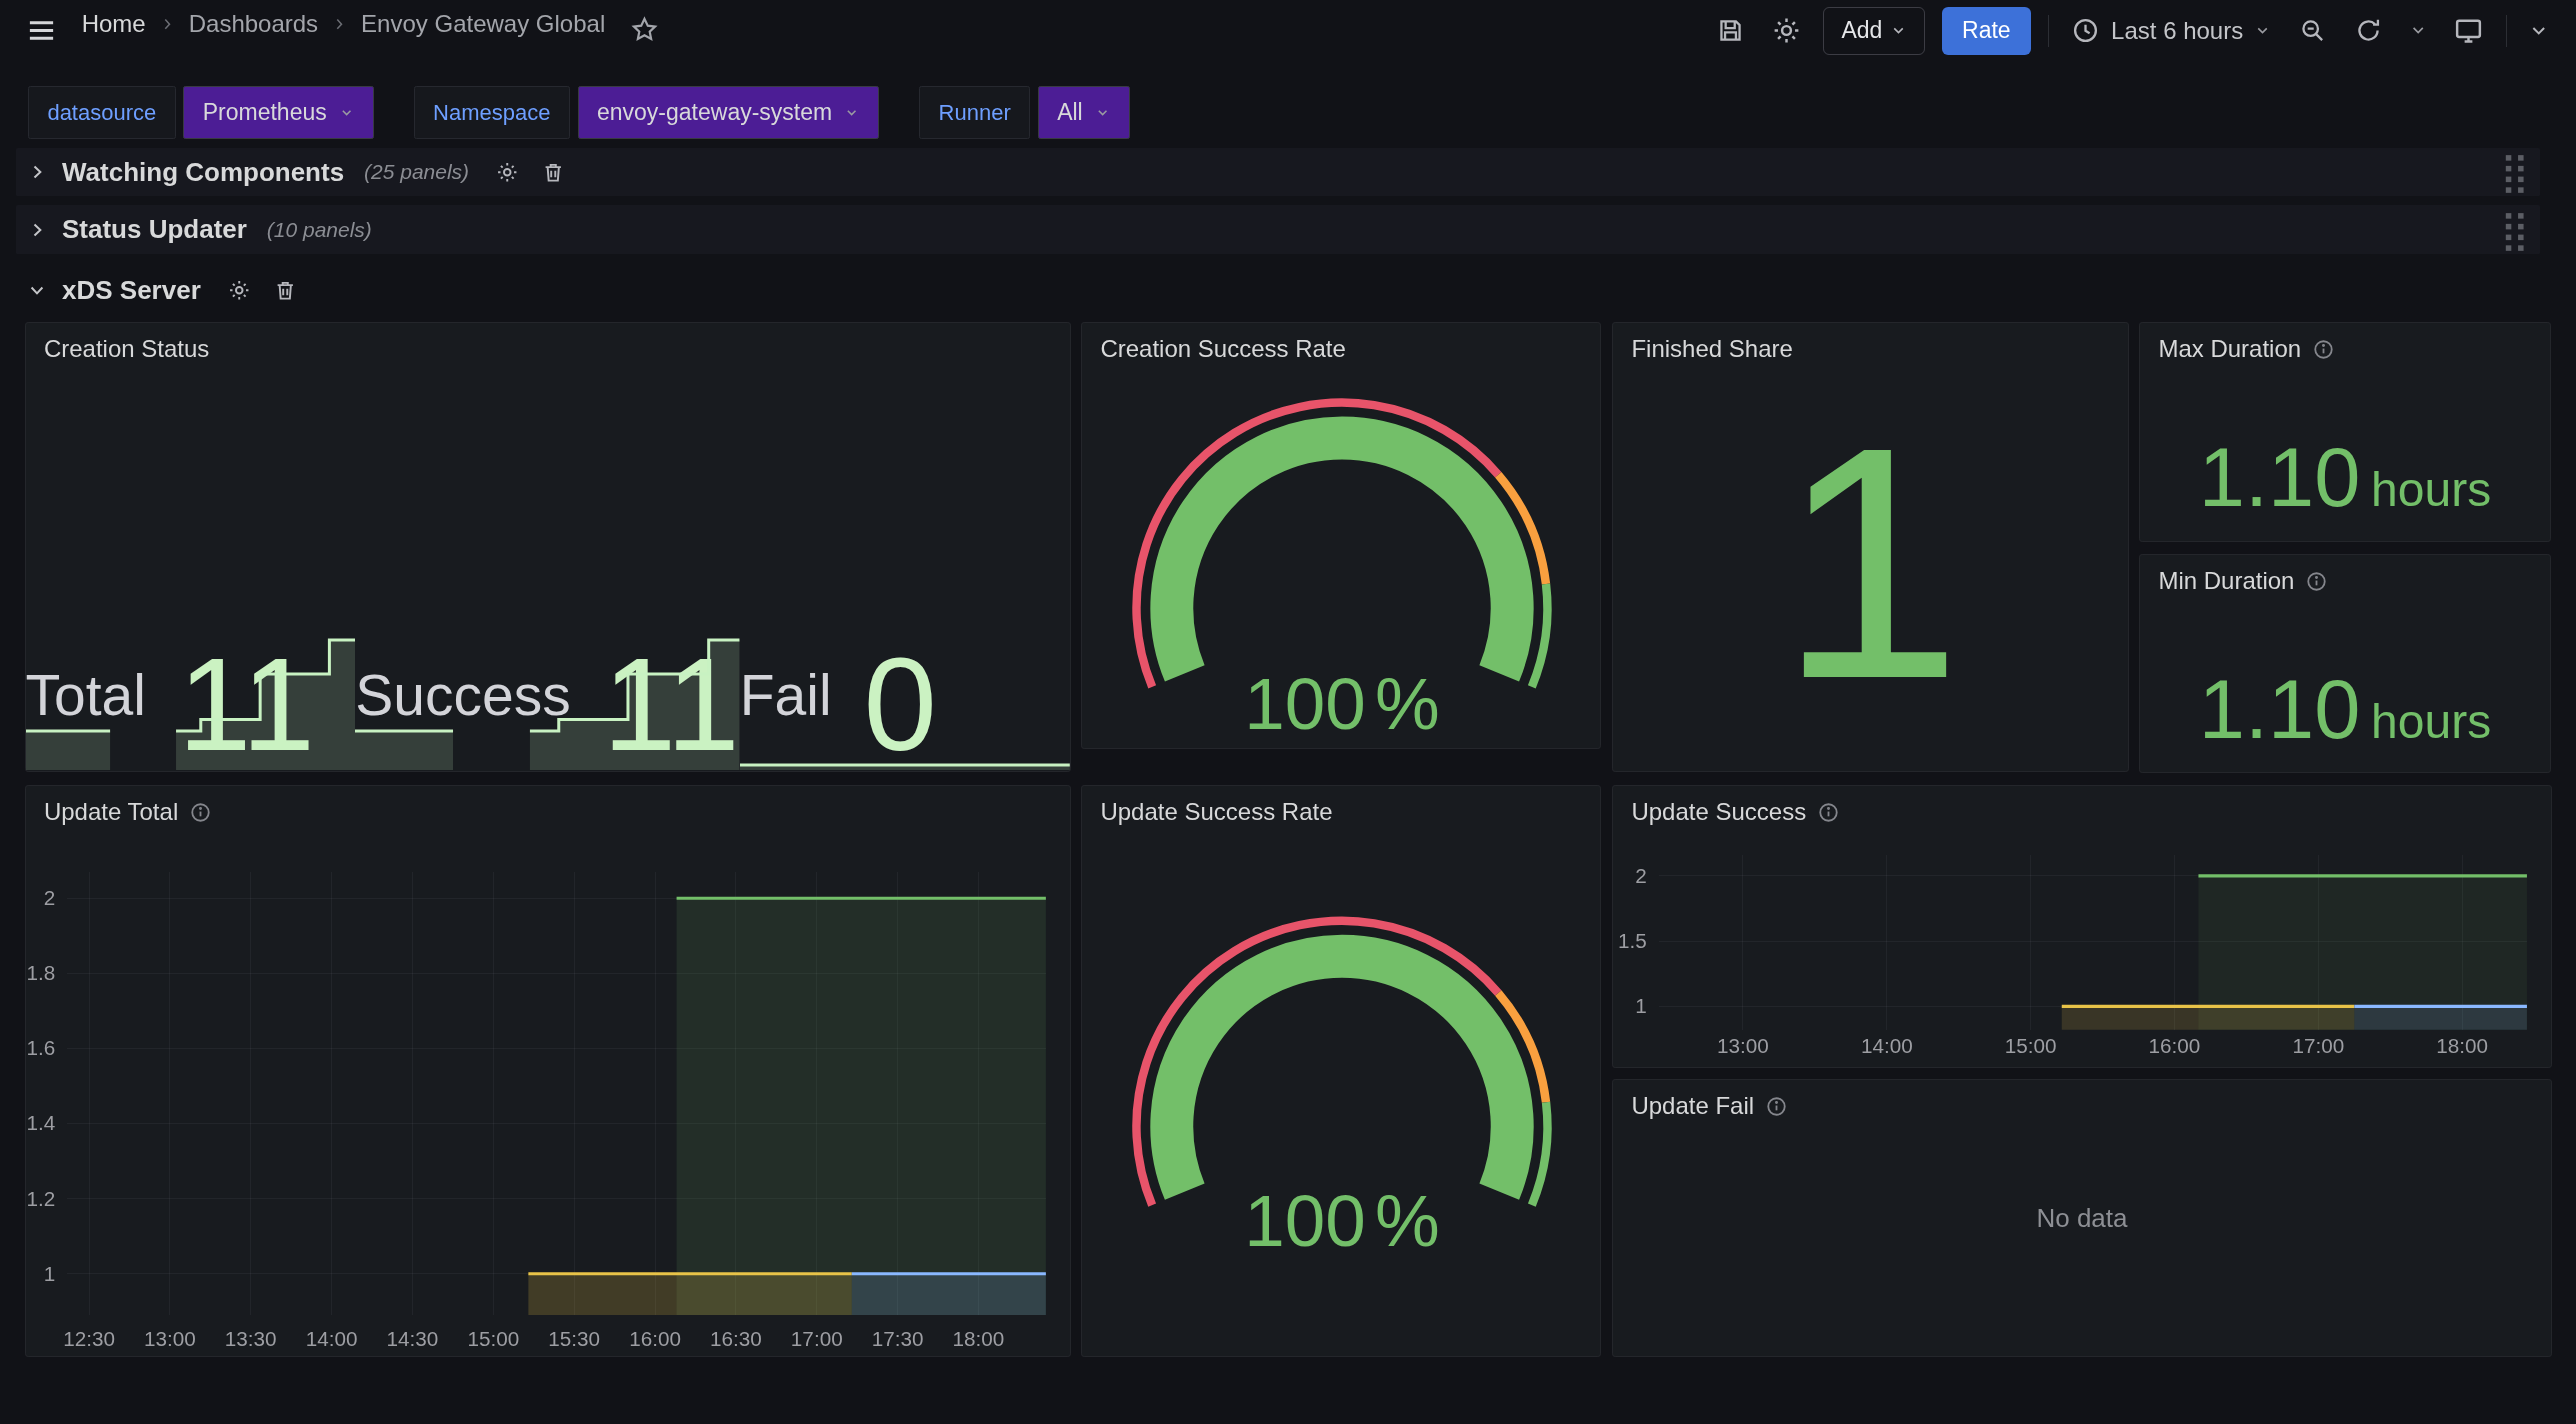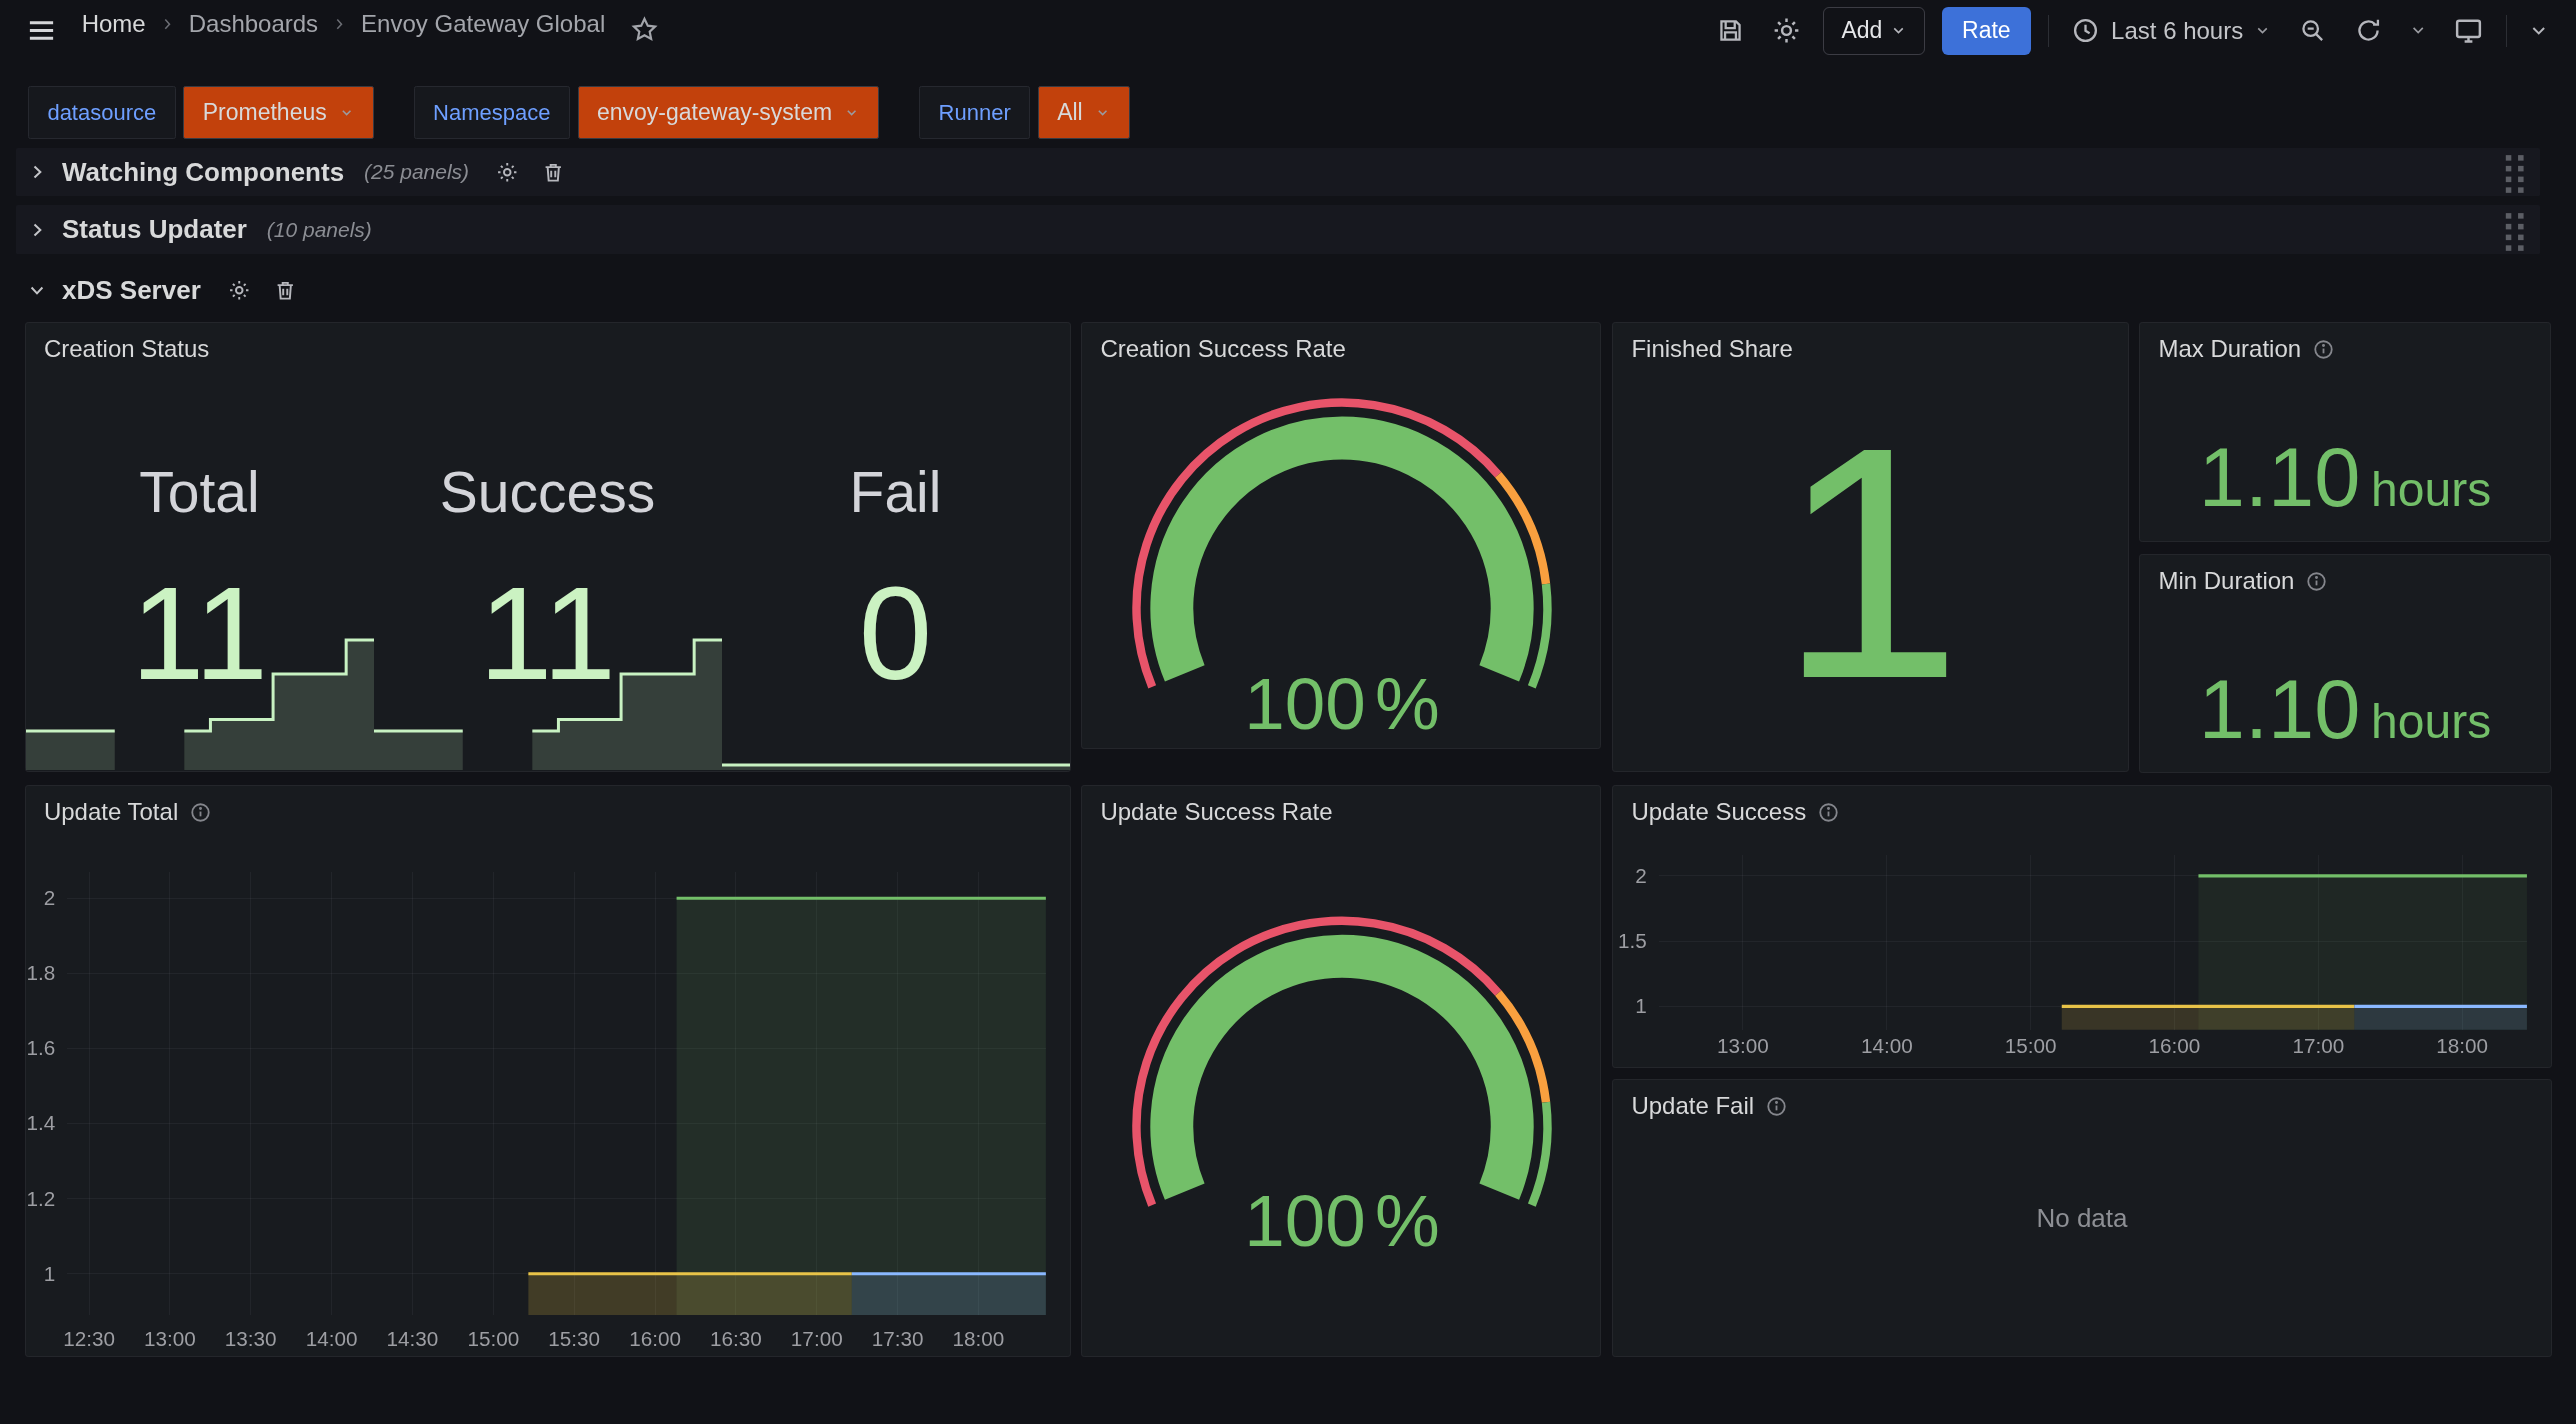--- a/index.html
+++ b/index.html
@@ -16,36 +16,36 @@
   .nav-right{display:flex;align-items:center;gap:17px;}
   .navbtn{background:none;border:none;padding:4.6px;cursor:pointer;display:flex;align-items:center;}
   .btn-outline{display:flex;align-items:center;gap:7.7px;height:48px;padding:0 17px;border:0.8px solid rgba(204,204,220,.23);border-radius:6.1px;color:#e6e7ea;font-size:23px;background:transparent;cursor:pointer;}
   .btn-primary{height:48px;padding:0 20px;border:none;border-radius:6.1px;color:#fff;font-size:23px;font-weight:500;cursor:pointer;}
   .vdiv{width:0.8px;height:32px;background:#2c2e34;}
   .timepick{display:flex;align-items:center;gap:10.7px;color:#c4c5c9;font-size:24px;cursor:pointer;background:none;border:none;}
   
   .vars{position:absolute;left:28px;top:86px;display:flex;gap:40px;}
   .vargroup{display:flex;gap:7.7px;}
   .varlabel{display:flex;align-items:center;height:51px;padding:0 18.4px;background:#16181d;border:0.8px solid #26282f;border-radius:2.3px;color:#6e9fff;font-size:22px;font-weight:500;}
-  .varvalue{display:flex;align-items:center;gap:12.3px;height:51px;padding:0 18.4px;background:#c2410c;border:0.8px solid #383a42;border-radius:2.3px;color:#d8d9da;font-size:23px;cursor:pointer;text-align:center;}
+  .varvalue{display:flex;align-items:center;gap:12.3px;height:51px;padding:0 18.4px;background:#4c1d95;border:0.8px solid #383a42;border-radius:2.3px;color:#d8d9da;font-size:23px;cursor:pointer;text-align:center;}
   .varvalue .icon{color:#9a9ba1;}
   
   .rowhead{position:absolute;left:16px;display:flex;align-items:center;gap:15.3px;padding-left:10.7px;box-sizing:border-box;cursor:pointer;}
   .rowbg{background:#17181f;border-radius:1.5px;}
   .rowtitle{font-size:26px;font-weight:600;color:#d8d9da;}
   .rowcount{font-size:21px;font-style:italic;color:#8b8d93;margin-left:4.6px;}
   .rowicons{display:flex;gap:21.5px;margin-left:10.7px;color:#9fa1a7;}
   .rowchev{color:#c4c5c9;display:flex;}
   .draghandle{position:absolute;right:10.7px;top:50%;transform:translateY(-50%);color:#5c5e65;cursor:grab;}
   
   .panel{position:absolute;background:#181b1f;border:0.8px solid #24262b;border-radius:3.1px;box-sizing:border-box;}
   .ptitle{position:absolute;left:18.4px;top:12.3px;display:flex;align-items:center;gap:10.7px;font-size:24px;font-weight:500;color:#d8d9da;white-space:nowrap;cursor:pointer;}
   .ptitle .icon{color:#84868c;}
   .statcols{position:absolute;inset:0;top:46px;display:flex;}
-  .statcol{position:relative;flex:1 1 0;display:flex;flex-direction:column;align-items:center;padding-top:90px;}
+  .statcol{position:relative;flex:1 1 0;display:flex;align-items:flex-end;padding-top:90px;gap:32px;}
   .statlabel{font-size:57px;color:#d3d4d9;margin-bottom:43px;}
   .statvalue{font-size:132px;font-weight:500;color:#cbf2c2;line-height:1;}
   .spark{position:absolute;left:0;bottom:0.8px;width:100%;height:135px;}
   .bigstat{position:absolute;inset:0;display:flex;align-items:center;justify-content:center;font-size:330px;font-weight:500;color:#73bf69;padding-top:31px;}
   .durstat{position:absolute;left:0;right:0;display:flex;align-items:baseline;justify-content:center;color:#73bf69;}
   .durval{font-size:83px;font-weight:500;}
   .durunit{font-size:48px;font-weight:500;margin-left:10.7px;}
   .nodata{position:absolute;inset:0;display:flex;align-items:center;justify-content:center;color:#8d8f94;font-size:26px;}
   .gaugesvg,.chartsvg{position:absolute;left:0;top:0;}
 </style>

